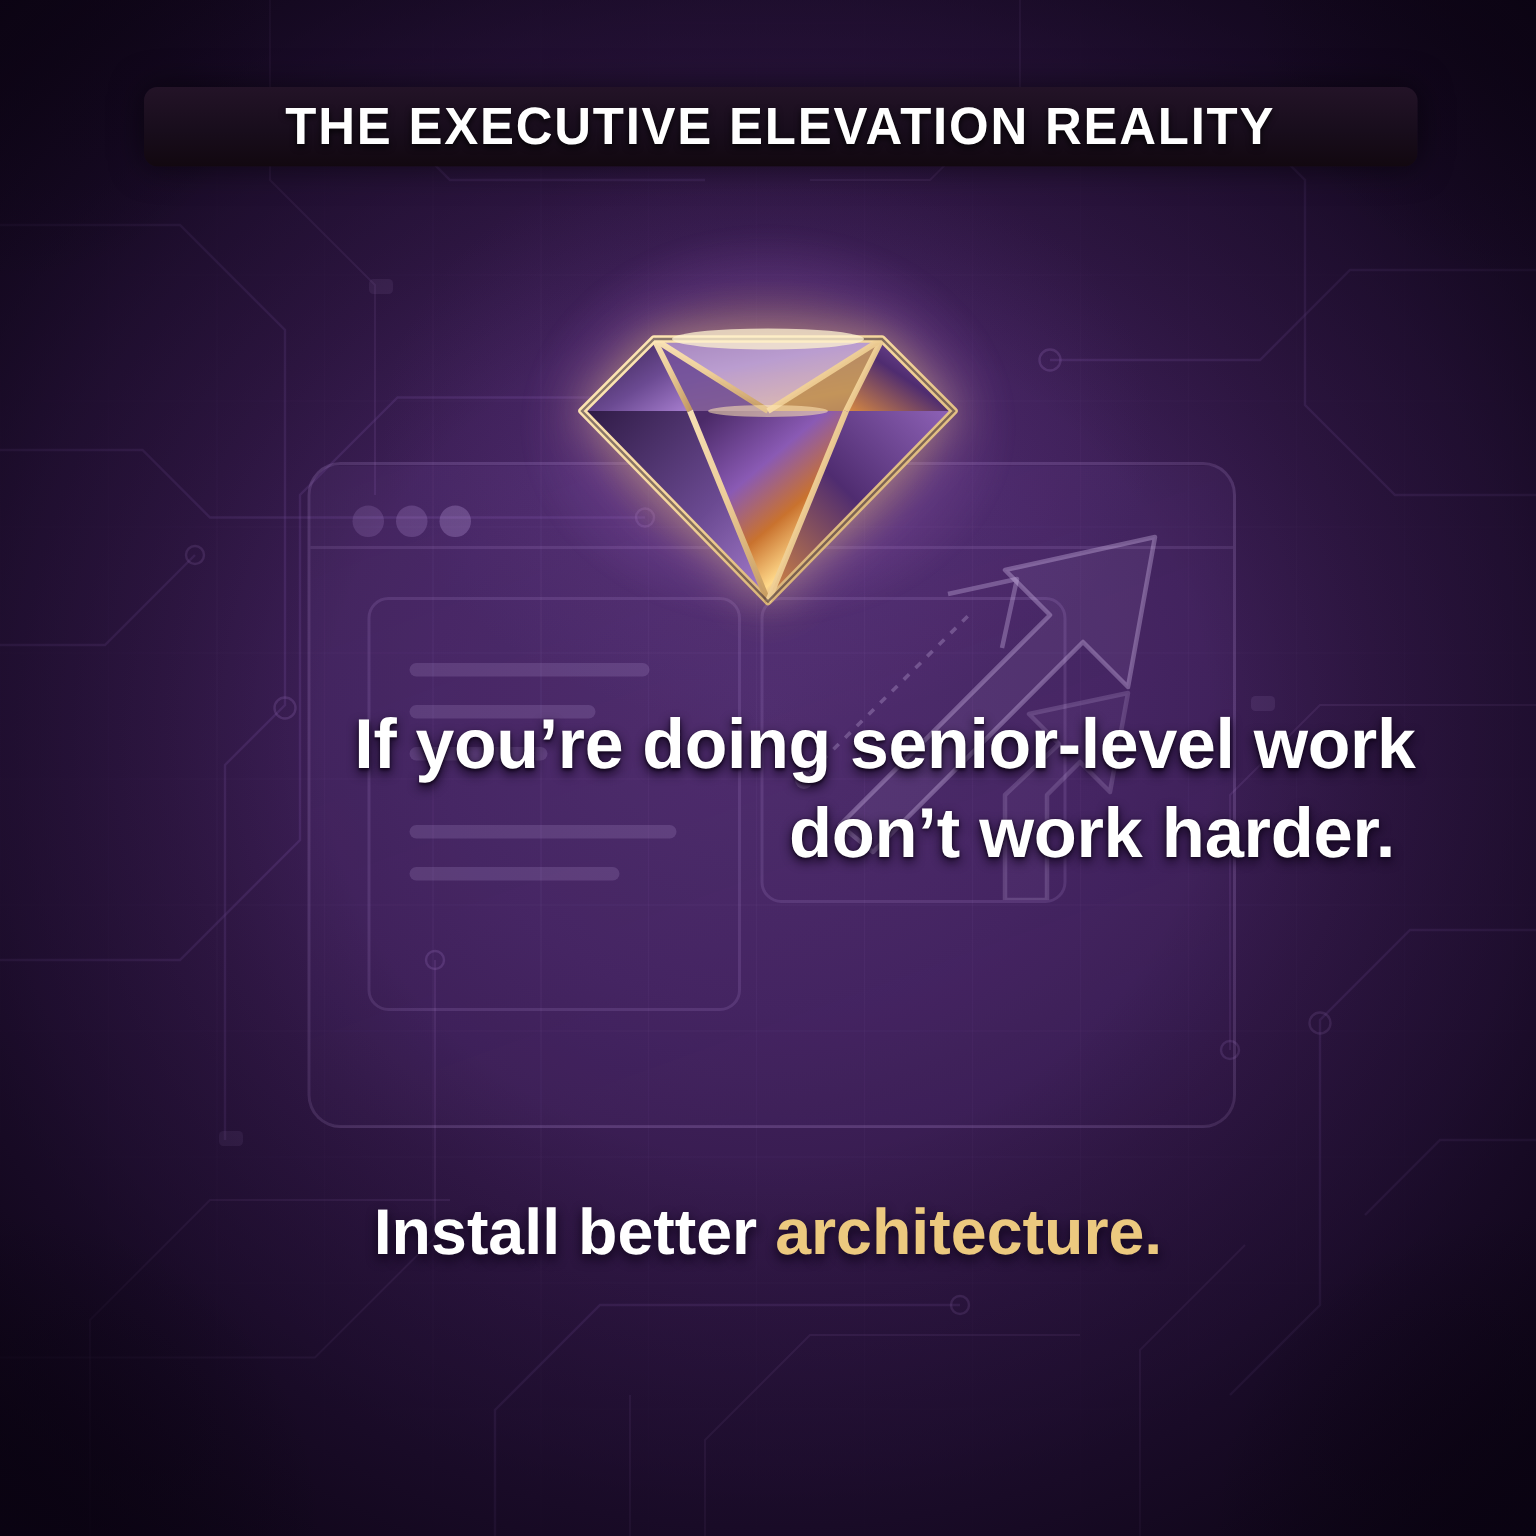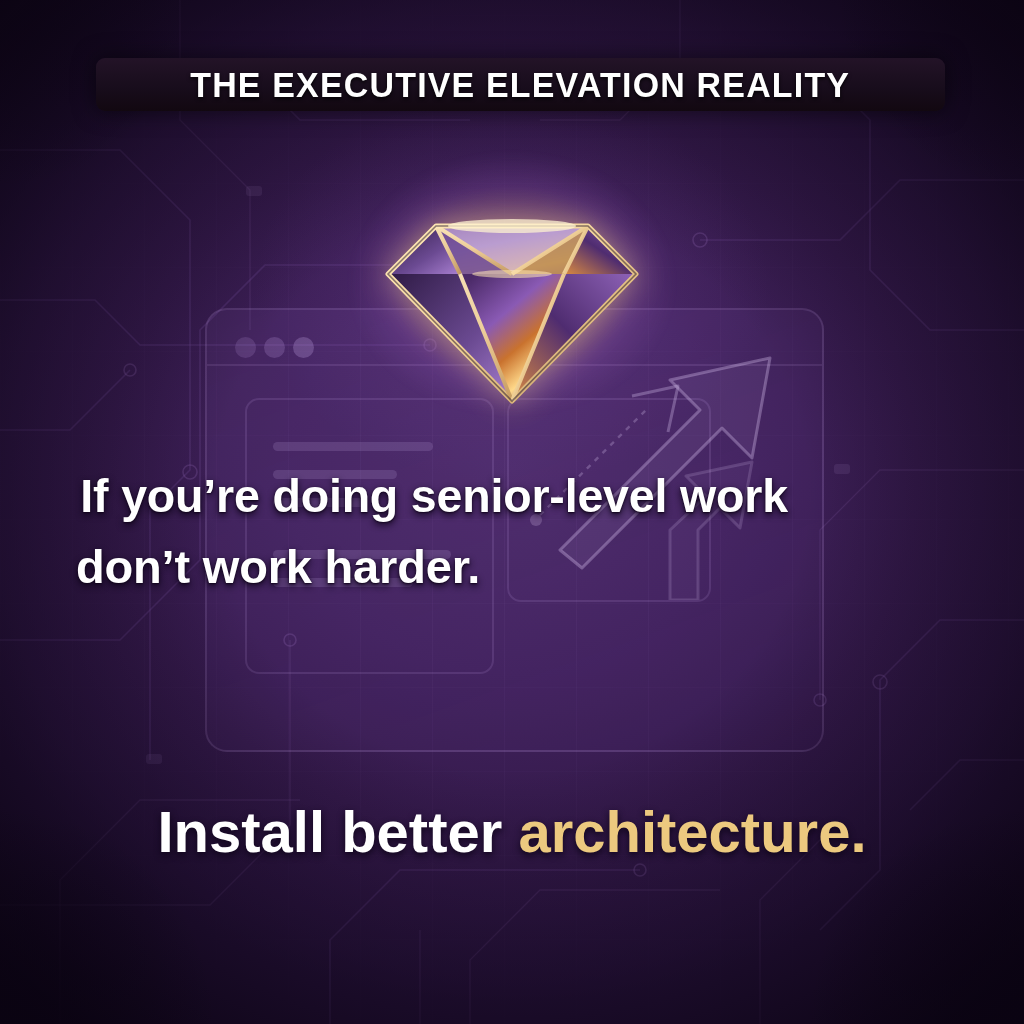--- a/index.html
+++ b/index.html
@@ -84,32 +84,32 @@
           background:linear-gradient(180deg,#231327 0%,#180d1c 55%,#120810 100%);
           box-shadow:0 0 22px rgba(0,0,0,.55);
           display:flex;align-items:center;justify-content:center;}
   .header-text{color:#ffffff;font-size:35px;font-weight:700;letter-spacing:.035em;
           white-space:nowrap;
           font-family:"Liberation Sans","DejaVu Sans",sans-serif;
           text-shadow:0 2px 4px rgba(0,0,0,.8);
           transform:scaleX(.97);}
 
   
-  .quote{position:absolute;left:0;right:0;top:466px;text-align:left;
+  .quote{position:absolute;left:0;right:0;top:466px;text-align:right;
          padding:0 76px;box-sizing:border-box;}
   .qline{color:#ffffff;font-size:47px;font-weight:700;line-height:1.26;
          letter-spacing:-.004em;white-space:nowrap;
          font-family:"Liberation Sans","DejaVu Sans",sans-serif;
          text-shadow:0 3px 7px rgba(14,4,24,.95), 0 1px 2px rgba(20,6,30,.9);}
   .qline.l1{transform:scaleX(.99);}
-  .qline.l3{padding-right:18px;margin-top:12px;}
+  .qline.l3{padding-right:18px;}
 
   
   .cta{position:absolute;left:0;right:0;top:798px;text-align:center;}
-  .cta-text{font-size:58px;font-weight:700;white-space:nowrap;
+  .cta-text{font-size:43px;font-weight:700;white-space:nowrap;
          font-family:"Liberation Sans","DejaVu Sans",sans-serif;
          text-shadow:0 3px 7px rgba(14,4,24,.95);}
   .cta-plain{color:#ffffff;}
   .cta-accent{color:#ecc97f;}
 
   
   .footer{position:absolute;left:0;right:0;bottom:0;height:82px;
           background:linear-gradient(180deg,#0b0610 0%,#070409 40%,#040206 100%);
           display:flex;align-items:center;justify-content:center;}
   .footer-text{color:#ffffff;font-size:30px;font-weight:700;white-space:nowrap;

